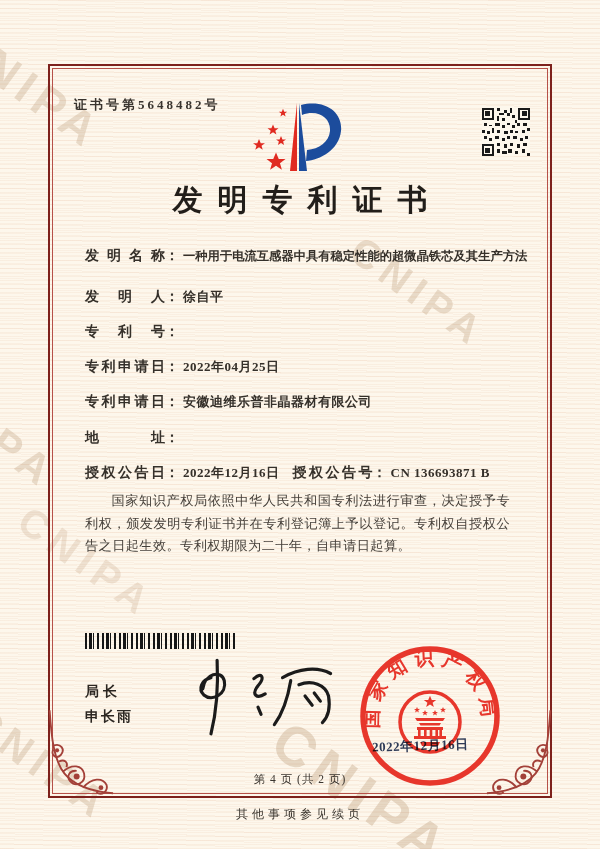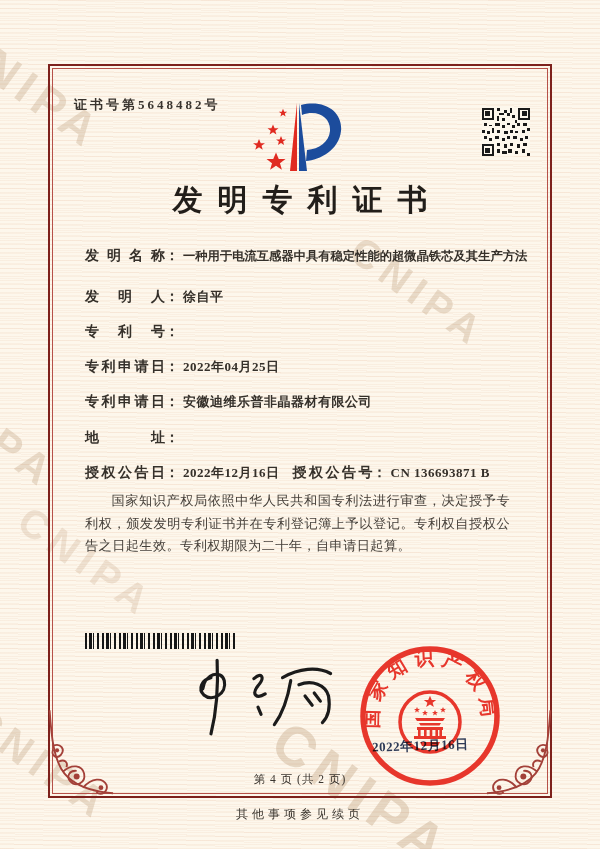--- a/index.html
+++ b/index.html
@@ -199,20 +199,24 @@
         </span>
       </div>
     </div>
 
     <div class="bodytext">
       <p>国家知识产权局依照中华人民共和国专利法进行审查，决定授予专利权，颁发发明专利证书并在专利登记簿上予以登记。专利权自授权公告之日起生效。专利权期限为二十年，自申请日起算。</p>
     </div>
 
     <div class="barcode"></div>
 
+    <div class="director">
+      <div class="line1">局长</div>
+      <div class="line2">申长雨</div>
+    </div>
 
     <div class="signature">
       <svg viewBox="0 0 160 90" width="164" height="92">
         <g fill="none" stroke="#1b1b1b" stroke-width="3.1" stroke-linecap="round" stroke-linejoin="round">
           <path d="M26,38 C28,23 44,19 47,30 C50,43 35,51 27,44 C21,38 25,29 34,27"></path>
           <path d="M40,10 C41,30 40,58 34,82"></path>
           <path d="M76,28 C84,21 87,27 80,35 C73,44 79,48 87,43"></path>
           <path d="M80,56 l3,7"></path>
           <path d="M104,27 C120,18 138,16 151,23"></path>
           <path d="M112,30 C109,48 104,62 96,73"></path>

